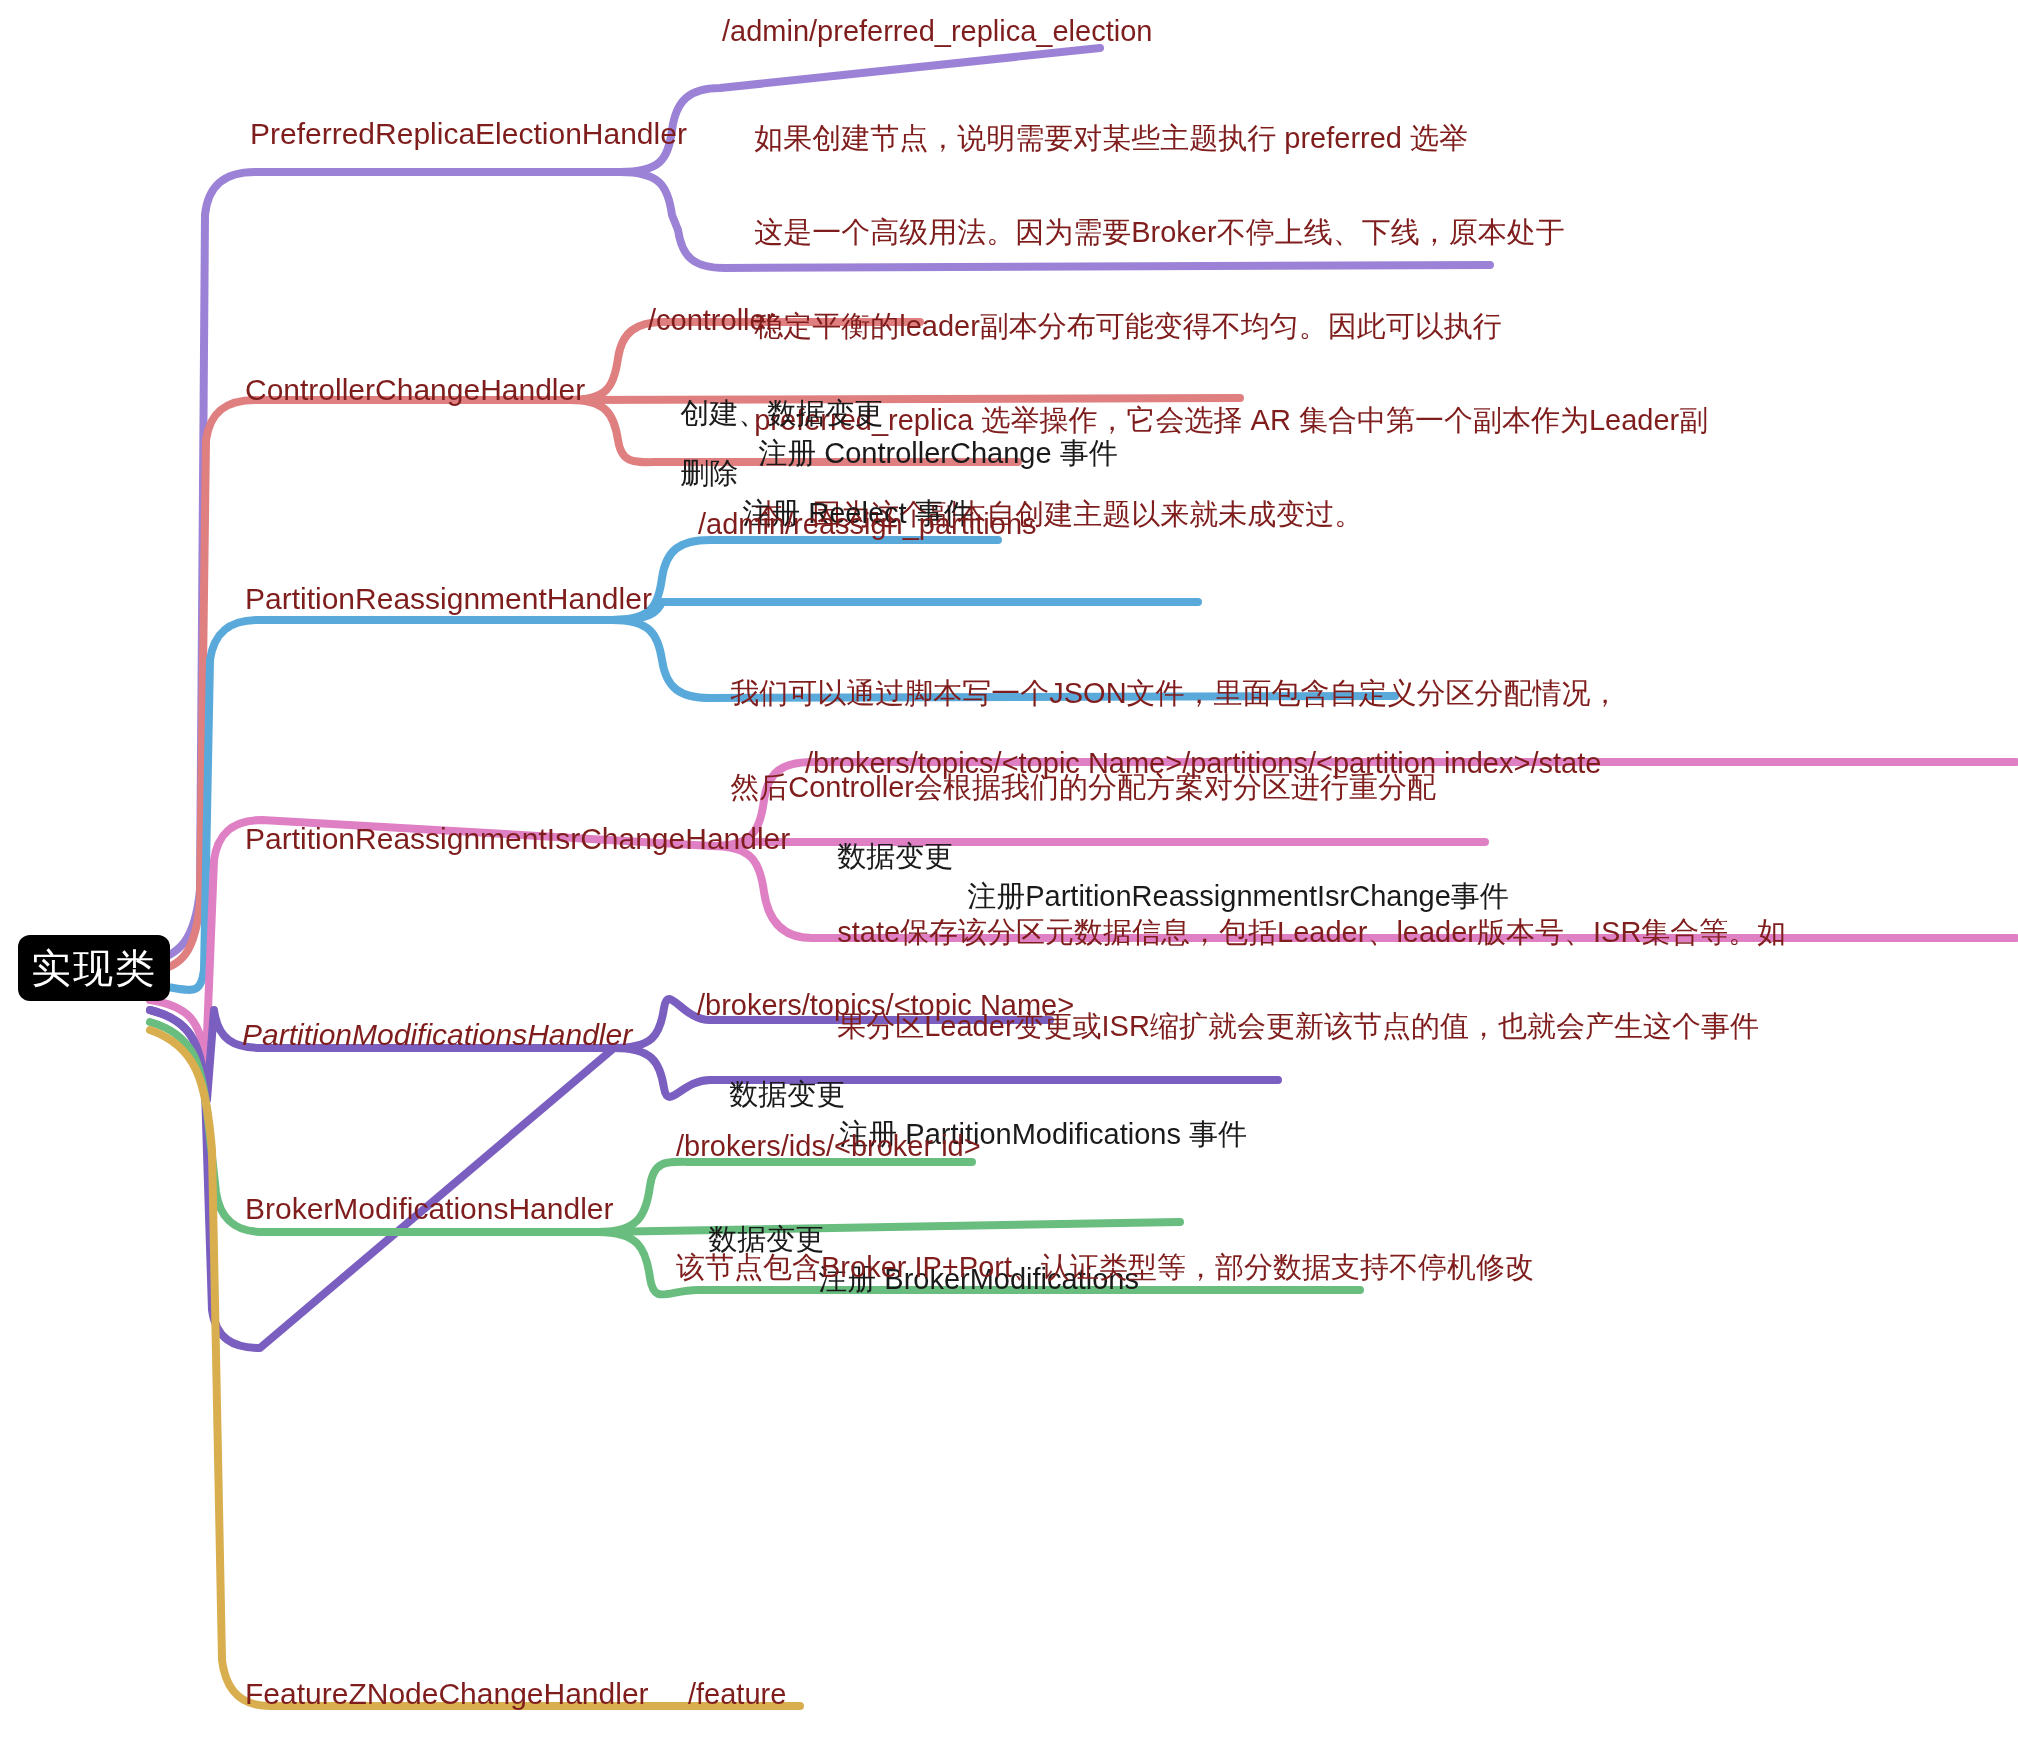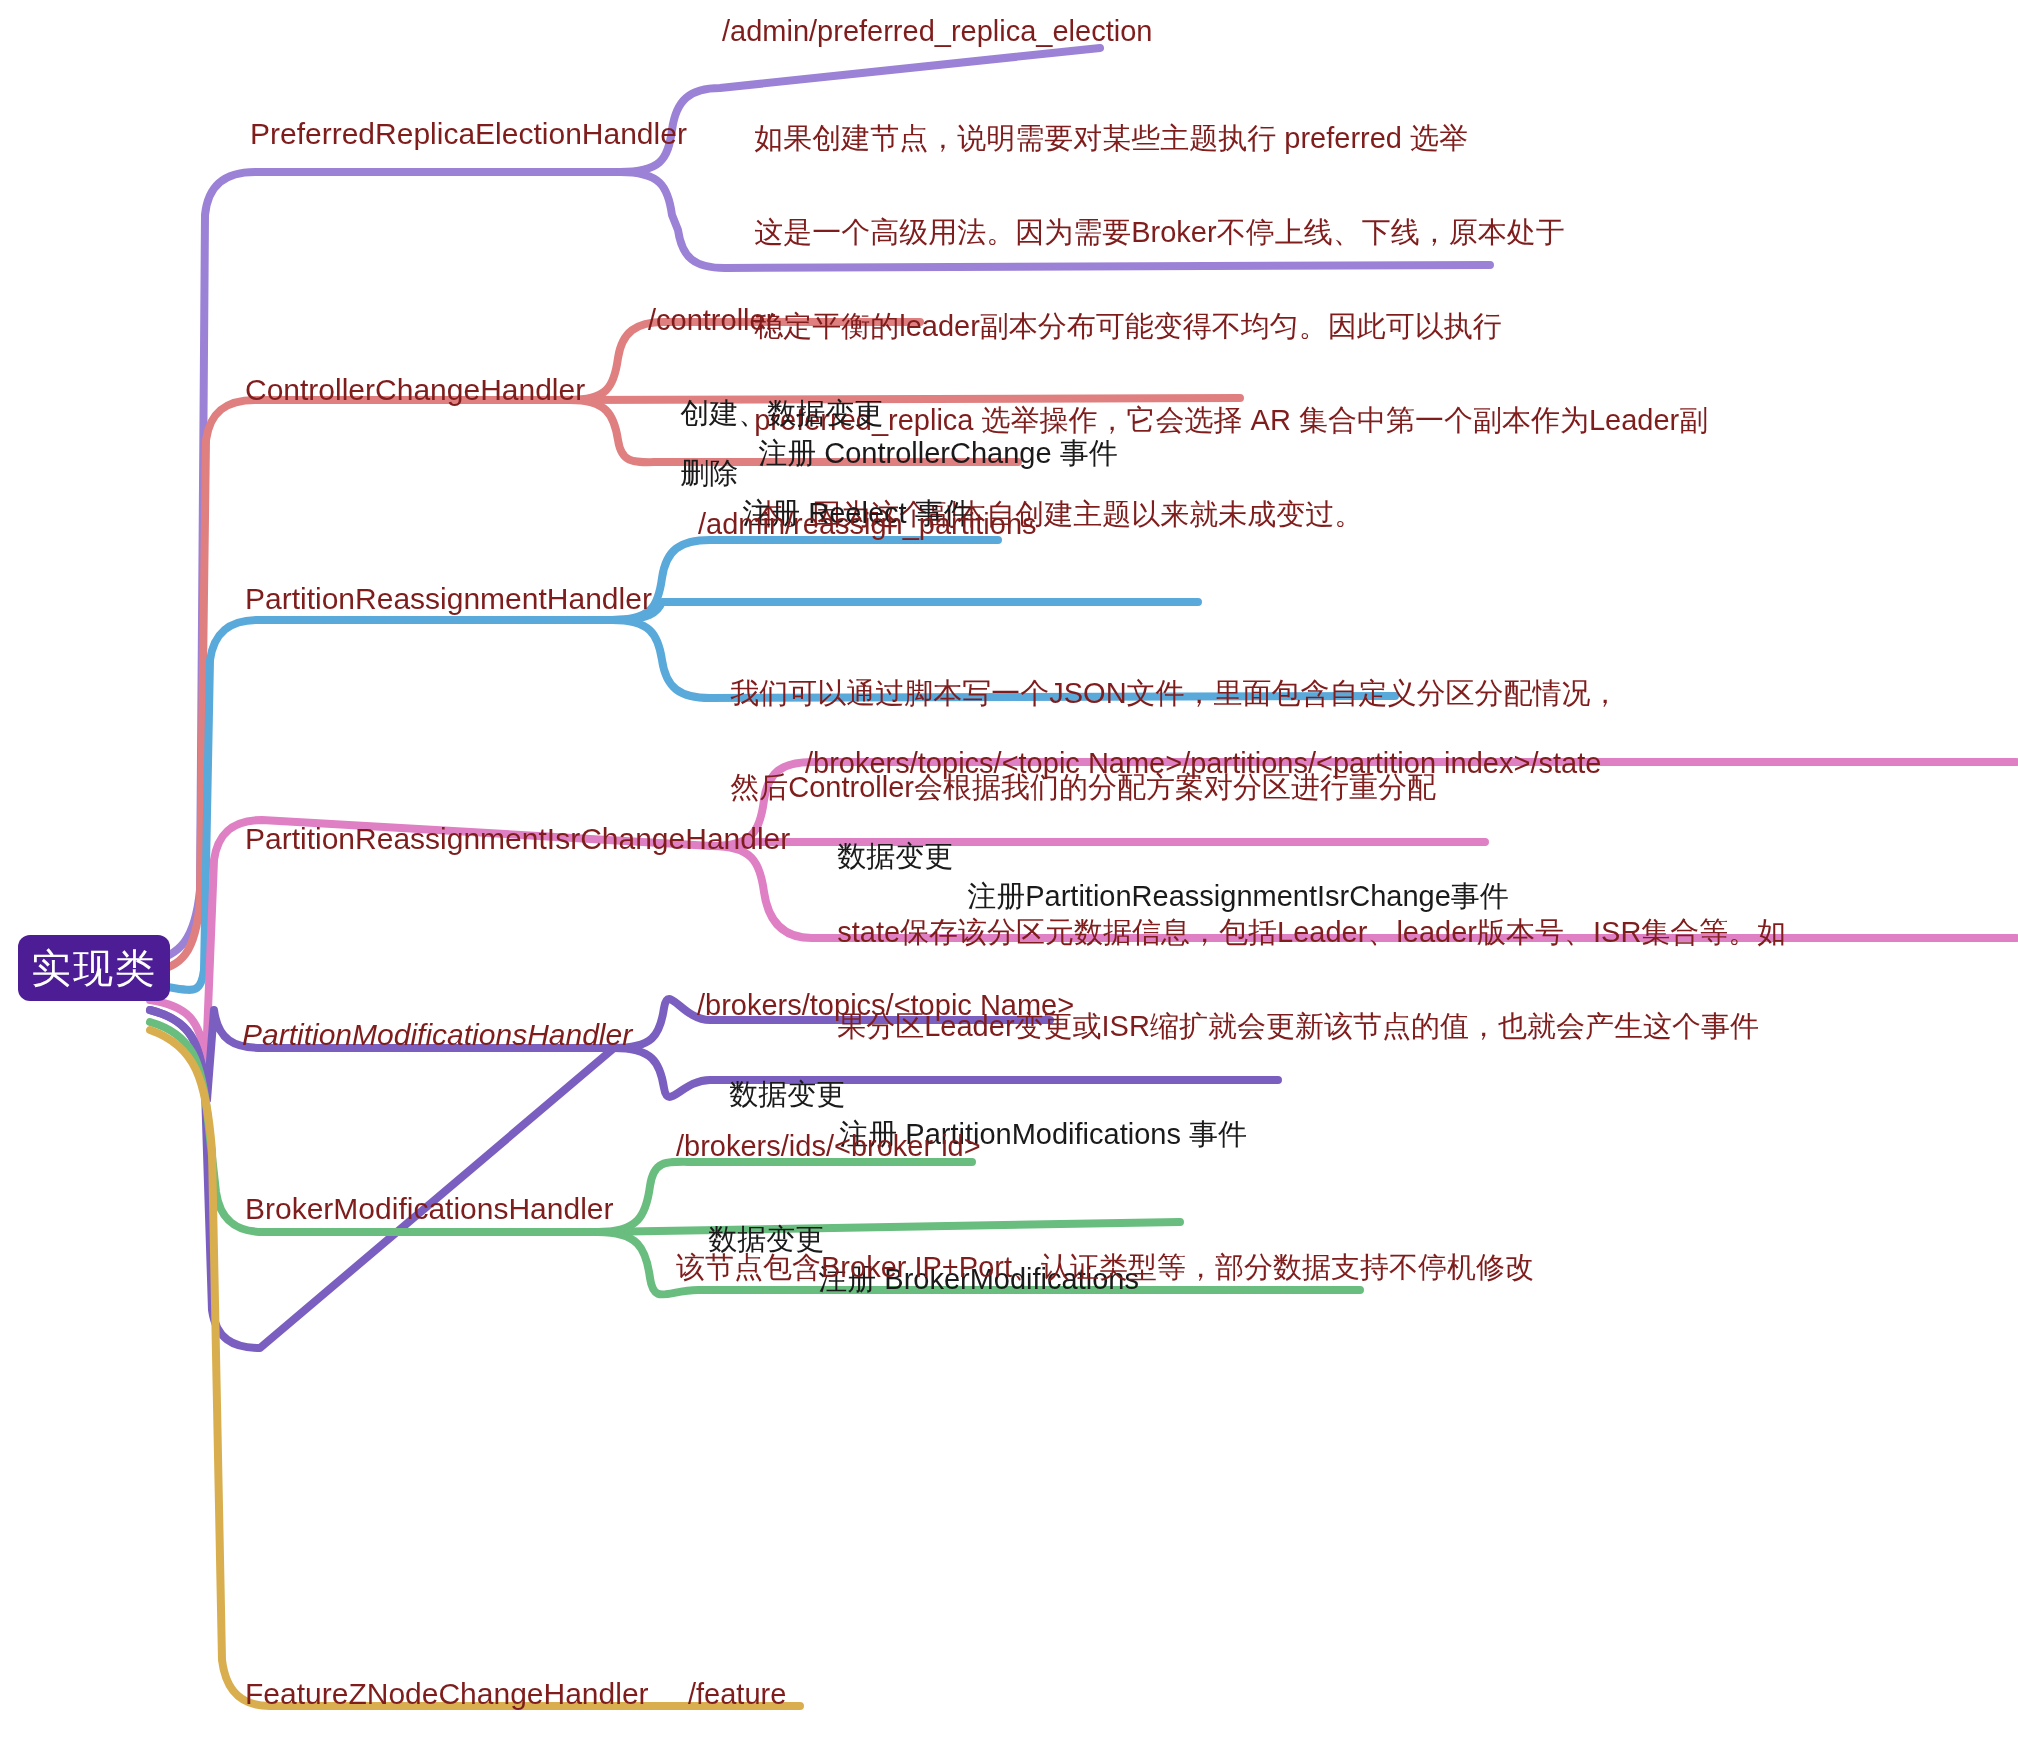--- a/index.html
+++ b/index.html
@@ -95,21 +95,21 @@
 
       <path d="M150,1022 C192,1034 202,1060 208,1120 L216,1192 C220,1220 236,1232 264,1232 L598,1232" stroke="#69bd7f"></path>
       <path d="M598,1232 C638,1232 646,1216 650,1186 C654,1158 668,1162 698,1162 L972,1162" stroke="#69bd7f"></path>
       <path d="M598,1232 L1180,1222" stroke="#69bd7f"></path>
       <path d="M598,1232 C638,1232 646,1248 650,1278 C654,1306 668,1290 698,1290 L1360,1290" stroke="#69bd7f"></path>
 
       <path d="M150,1030 C196,1046 206,1080 212,1150 L222,1660 C226,1692 242,1706 270,1706 L800,1706" stroke="#d9ae4e"></path>
     </g>
   </svg>
 
-  <div class="root-node" style="left: 18px; top: 935px; width: 152px; height: 66px; background: #4c1d95; color: rgb(255, 255, 255);">
+  <div class="root-node" style="left: 18px; top: 935px; width: 152px; height: 66px; background: #000000; color: rgb(255, 255, 255);">
     <span>实现类</span>
   </div>
 
   <div class="node lvl1" style="left:250px; top:112px;">PreferredReplicaElectionHandler</div>
 
   <div class="node lvl2" style="left:722px; top:10px;">/admin/preferred_replica_election</div>
 
   <div class="node lvl2 multi" style="left:722px; top:68px;">
     <span>如果创建节点，说明需要对某些主题执行 preferred 选举</span><br>
     <span>这是一个高级用法。因为需要Broker不停上线、下线，原本处于</span><br>

